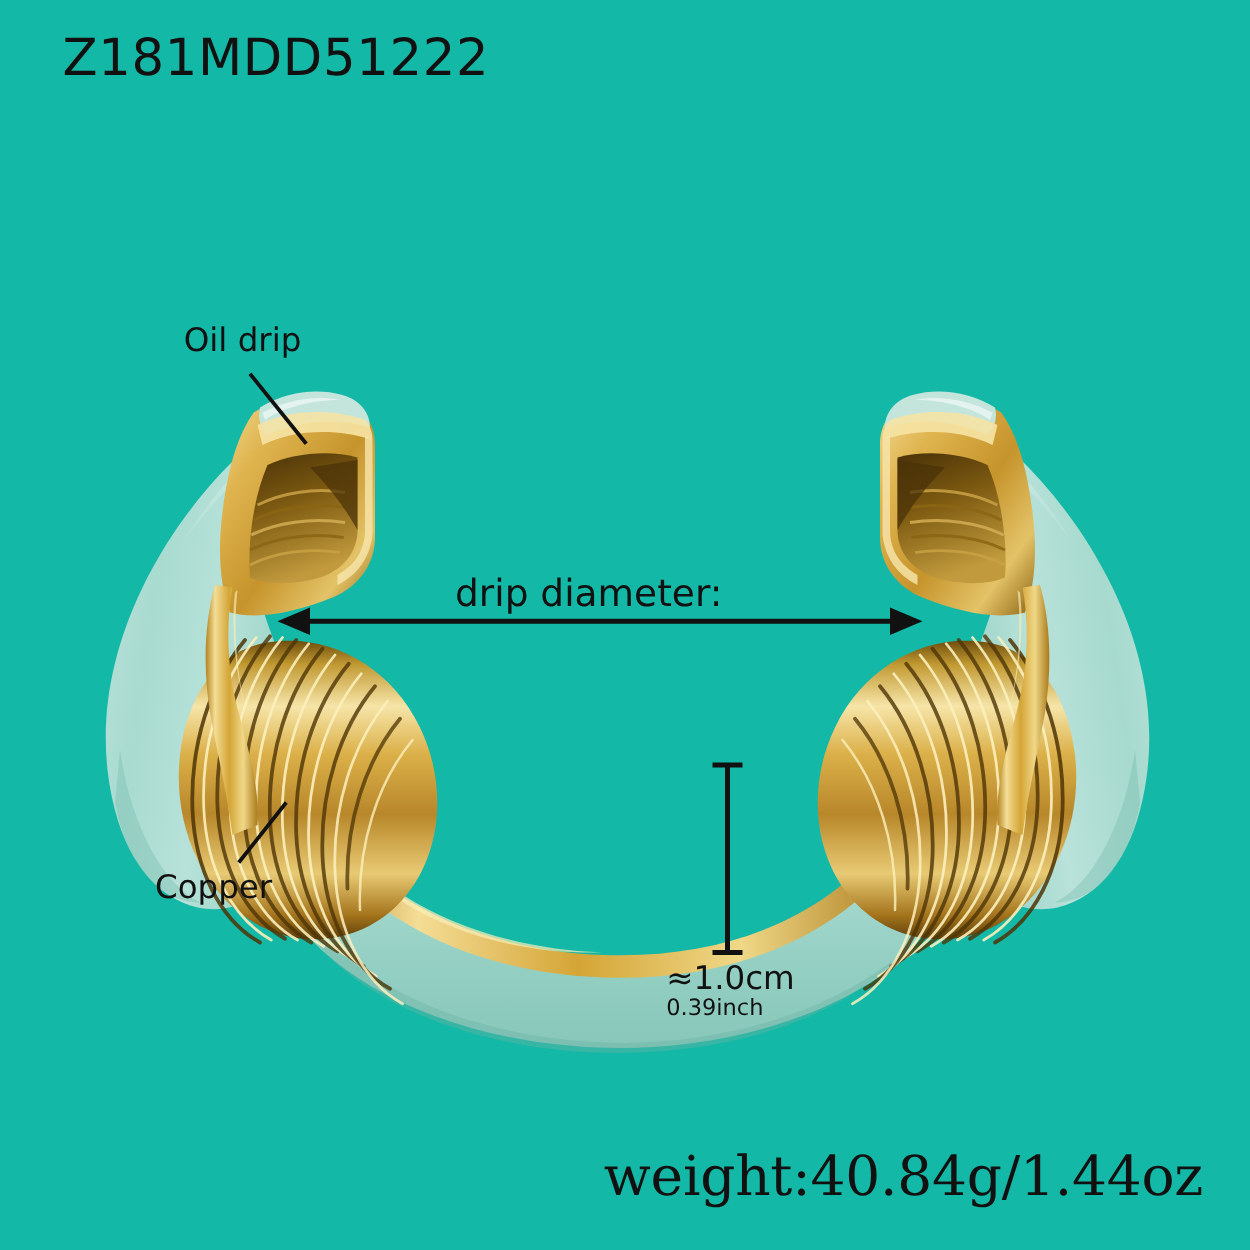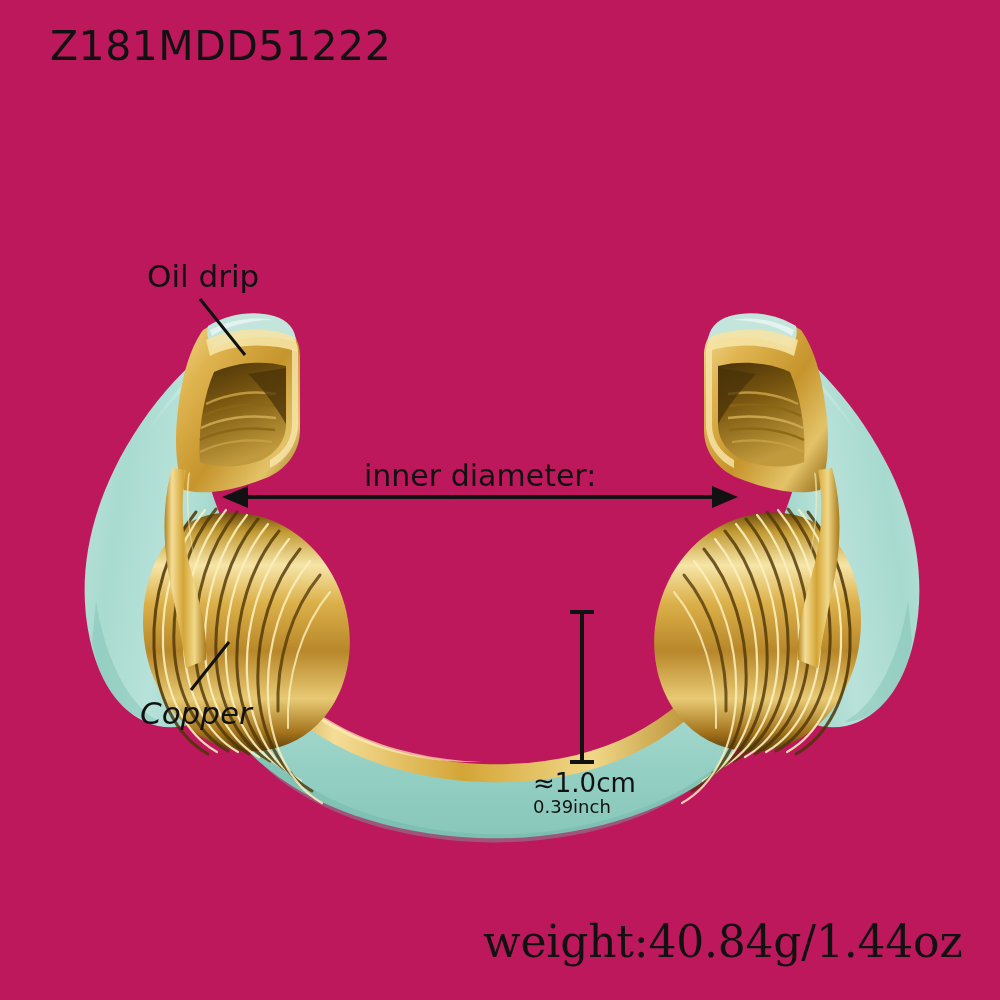--- a/index.html
+++ b/index.html
@@ -14,21 +14,21 @@
     position: relative;
     overflow: hidden;
     font-family: "DejaVu Sans", sans-serif;
     color: #0a0a0a;
     -webkit-font-smoothing: antialiased;
   }
 
   .stage {
     position: absolute;
     inset: 0;
-    background: #be185d;
+    background: #14b8a6;
   }
 
   
   .sku-title {
     position: absolute;
     left: 50px;
     top: 22px;
     font-family: "DejaVu Sans", sans-serif;
     font-size: 41px;
     font-weight: 400;
@@ -47,26 +47,26 @@
     font-weight: 400;
     color: #111111;
     white-space: nowrap;
     letter-spacing: -0.2px;
   }
 
   
   .callout {
     position: absolute;
     font-family: "DejaVu Sans", sans-serif;
-    font-size: 31px;
+    font-size: 26px;
     color: #111111;
     white-space: nowrap;
   }
   .callout-oil  { left: 147px; top: 258px; }
-  .callout-copper { left: 140px; top: 695px; font-style: italic; }
+  .callout-copper { left: 124px; top: 695px; }
 
   
   .dim-text {
     position: absolute;
     font-family: "DejaVu Sans", sans-serif;
     color: #111111;
     white-space: nowrap;
   }
   .dim-inner-title {
     left: 364px; top: 458px;
@@ -396,21 +396,21 @@
       <line x1="582" y1="612" x2="582" y2="762" stroke="#111111" stroke-width="4"></line>
       <line x1="570" y1="612" x2="594" y2="612" stroke="#111111" stroke-width="4"></line>
       <line x1="570" y1="762" x2="594" y2="762" stroke="#111111" stroke-width="4"></line>
     </g>
   </svg>
 
   <div class="callout callout-oil">Oil drip</div>
 
   <div class="callout callout-copper">Copper</div>
 
-  <div class="dim-text dim-inner-title">inner diameter:</div>
+  <div class="dim-text dim-inner-title">drip diameter:</div>
 
 
   <div class="dim-text dim-thick-cm">≈1.0cm</div>
 
   <div class="dim-text dim-thick-in">0.39inch</div>
 
   <div class="weight-label">weight:40.84g/1.44oz</div>
 
 </div>
 

